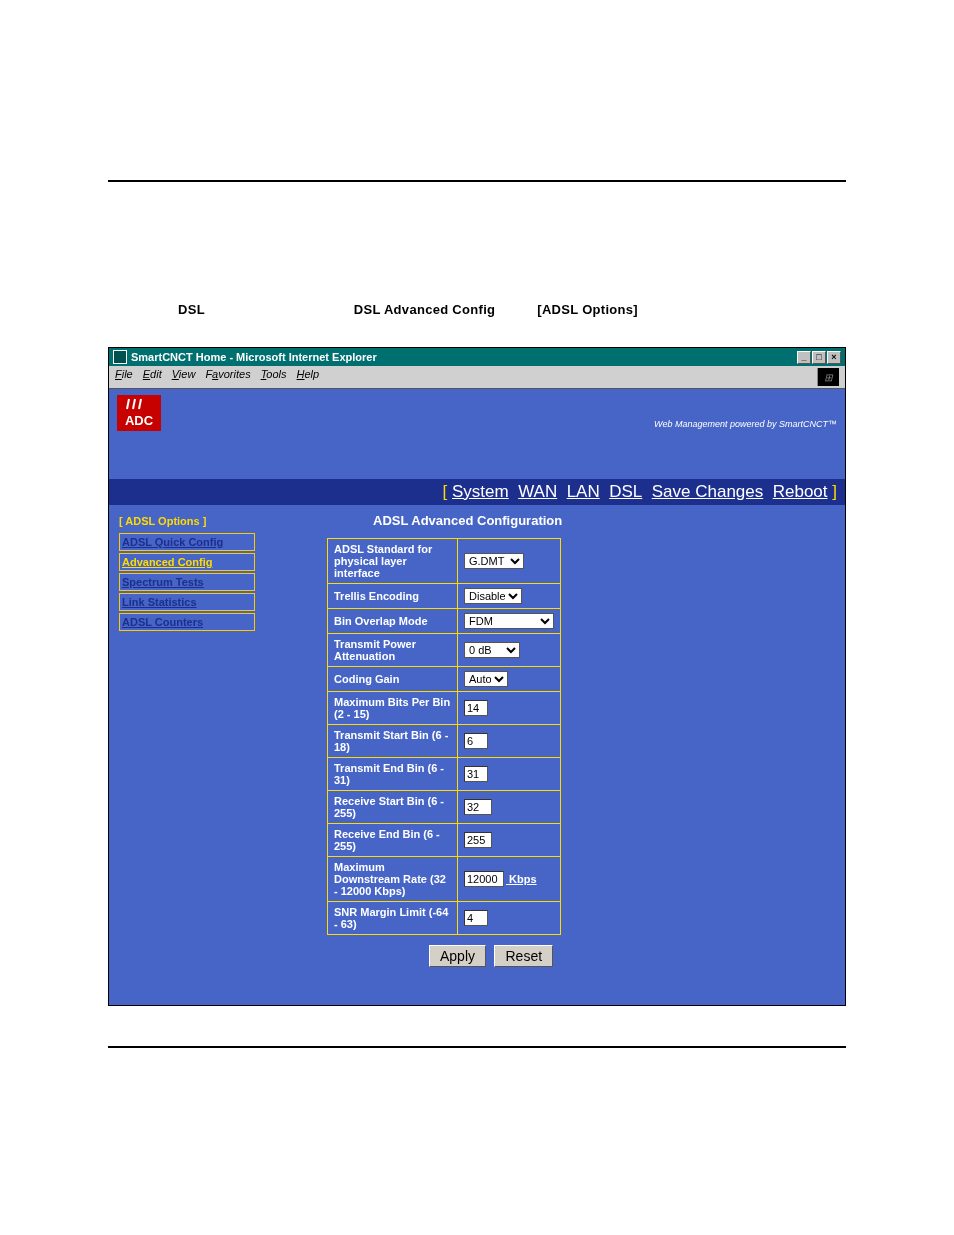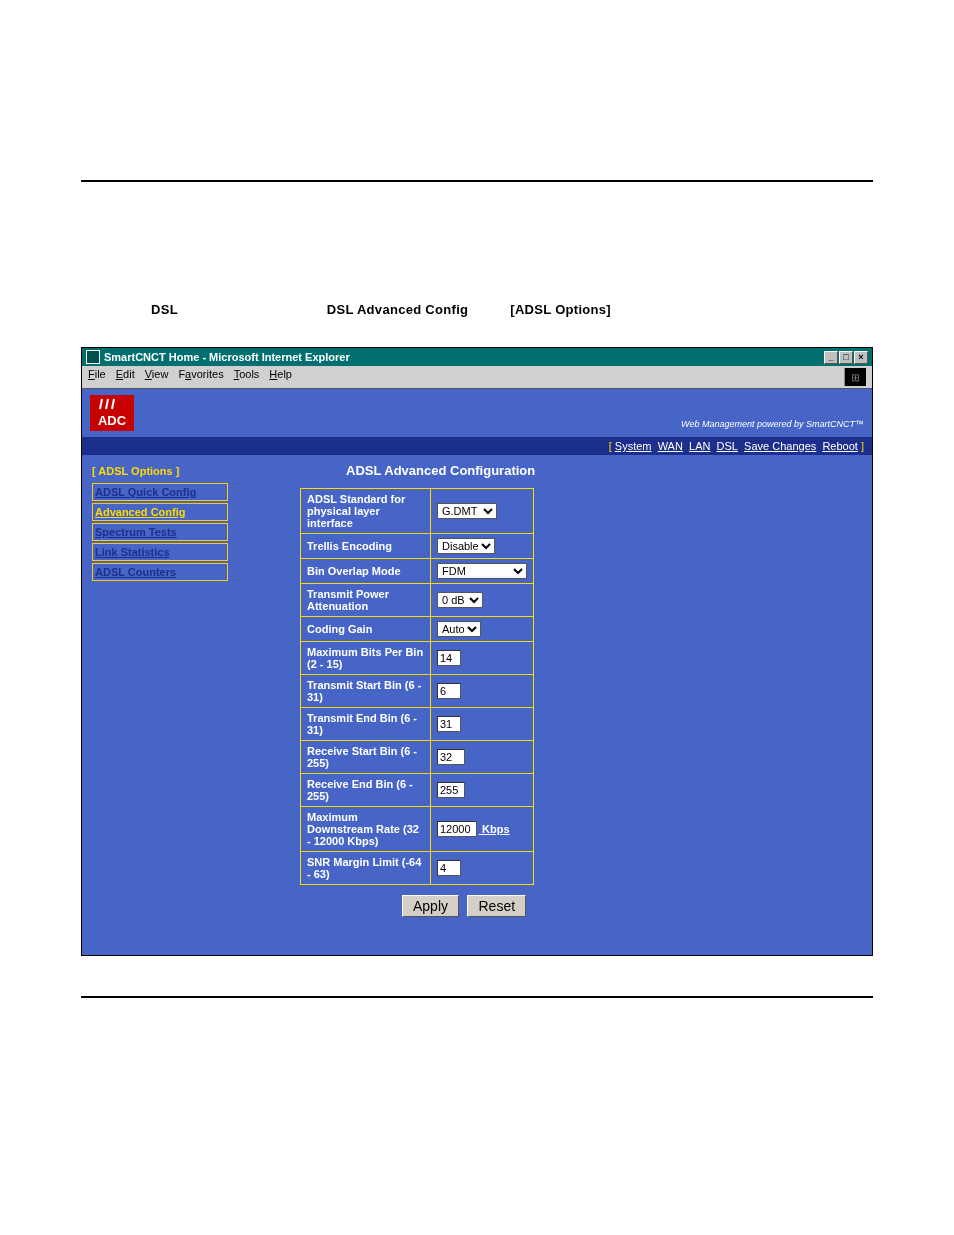--- a/index.html
+++ b/index.html
@@ -1,46 +1,46 @@
 <!DOCTYPE html>
 <html><head>
   <meta charset="utf-8">
   <style>
     * { box-sizing: border-box; margin: 0; padding: 0; }
     body { font-family: Arial, Helvetica, sans-serif; background: #fff; width: 954px; }
-    .page { padding: 0 81px; }
+    .page { padding: 0 108px; }
     .hr-top { border: none; border-top: 2px solid #000; margin: 180px 0 0 0; }
     .hr-bottom { border: none; border-top: 2px solid #000; margin: 40px 0 200px 0; }
     .breadcrumb { margin: 120px 0 30px 0; font-size: 13px; font-weight: bold; letter-spacing: 0.3px; }
     .breadcrumb span { display: inline-block; }
     .bc-1 { margin-left: 70px; }
     .bc-2 { margin-left: 145px; }
     .bc-3 { margin-left: 38px; }
     
     .window { border: 1px solid #000; background: #4665c6; position: relative; }
     .titlebar { background: #006f6f; color: #fff; padding: 2px 4px; display: flex; align-items: center; justify-content: space-between; }
     .titlebar-left { display: flex; align-items: center; gap: 4px; }
     .ie-icon { width: 14px; height: 14px; background: #005050; border: 1px solid #fff; display: inline-block; }
     .title-text { font-size: 11px; font-weight: bold; }
     .win-btns { display: flex; gap: 1px; }
     .win-btn { width: 14px; height: 13px; background: #c0c0c0; border: 1px solid #fff; border-right-color: #555; border-bottom-color: #555; font-size: 9px; line-height: 10px; text-align: center; font-weight: bold; color: #000; cursor: pointer; }
     
-    .menubar { background: #d0d0d0; padding: 2px 6px; display: flex; gap: 10px; font-size: 11px; border-bottom: 1px solid #555; }
+    .menubar { background: #d0d0d0; padding: 2px 6px; display: flex; gap: 10px; font-size: 11px; border-bottom: 1px solid #555; font-style: italic; }
     .menubar span { cursor: pointer; }
     .menubar .u { text-decoration: underline; }
     .throbber { margin-left: auto; width: 22px; height: 18px; background: #000; border-left: 1px solid #888; display: flex; align-items: center; justify-content: center; }
     .throbber-inner { font-size: 10px; color: #888; }
     
     .banner { background: #4665c6; padding: 6px 8px; display: flex; align-items: flex-start; justify-content: space-between; }
     .logo { width: 44px; height: 36px; background: #c70000; display: flex; flex-direction: column; align-items: center; justify-content: center; color: #fff; font-weight: bold; }
     .logo svg { display: block; }
     
     .powered { font-size: 9px; font-style: italic; color: #fff; align-self: flex-end; margin-bottom: 2px; }
     
-    .navbar { background: #1c2f8c; padding: 3px 8px; text-align: right; font-size: 11px; color: #fff; }
+    .navbar { background: #1c2f8c; padding: 3px 8px; text-align: right; font-size: 17px; color: #fff; margin-top: 42px; }
     .navbar a { color: #fff; text-decoration: underline; cursor: pointer; }
     .bracket { color: #ffdb00; }
     
     .content { display: flex; padding: 6px 8px 14px 8px; min-height: 500px; }
     .sidebar { width: 140px; padding: 4px 2px; }
     .side-title { color: #ffdb00; font-size: 11px; font-weight: bold; margin-bottom: 6px; }
     .side-item { border: 1px solid #ffc900; margin-bottom: 2px; padding: 2px 2px; font-size: 11px; font-weight: bold; cursor: pointer; }
     .side-link { color: #1c2f8c; text-decoration: underline; }
     .side-active { color: #ffdb00; text-decoration: underline; }
     
@@ -139,32 +139,32 @@
               <tr>
                 <td class="label-cell">Trellis Encoding</td>
                 <td class="input-cell"><select style="width: 58px;"><option>Disable</option></select></td>
               </tr>
               <tr>
                 <td class="label-cell">Bin Overlap Mode</td>
                 <td class="input-cell"><select style="width: 90px;"><option>FDM</option></select></td>
               </tr>
               <tr>
                 <td class="label-cell">Transmit Power Attenuation</td>
-                <td class="input-cell"><select style="width: 46px;"><option>0 dB</option></select></td>
+                <td class="input-cell"><select style="width: 56px;"><option>0 dB</option></select></td>
               </tr>
               <tr>
                 <td class="label-cell">Coding Gain</td>
                 <td class="input-cell"><select style="width: 44px;"><option>Auto</option></select></td>
               </tr>
               <tr>
                 <td class="label-cell">Maximum Bits Per Bin (2 - 15)</td>
                 <td class="input-cell"><input type="text" value="14" style="width: 24px;"></td>
               </tr>
               <tr>
-                <td class="label-cell">Transmit Start Bin (6 - 31)</td>
+                <td class="label-cell">Transmit Start Bin (6 - 18)</td>
                 <td class="input-cell"><input type="text" value="6" style="width: 24px;"></td>
               </tr>
               <tr>
                 <td class="label-cell">Transmit End Bin  (6 - 31)</td>
                 <td class="input-cell"><input type="text" value="31" style="width: 24px;"></td>
               </tr>
               <tr>
                 <td class="label-cell">Receive Start Bin (6 - 255)</td>
                 <td class="input-cell"><input type="text" value="32" style="width: 28px;"></td>
               </tr>

